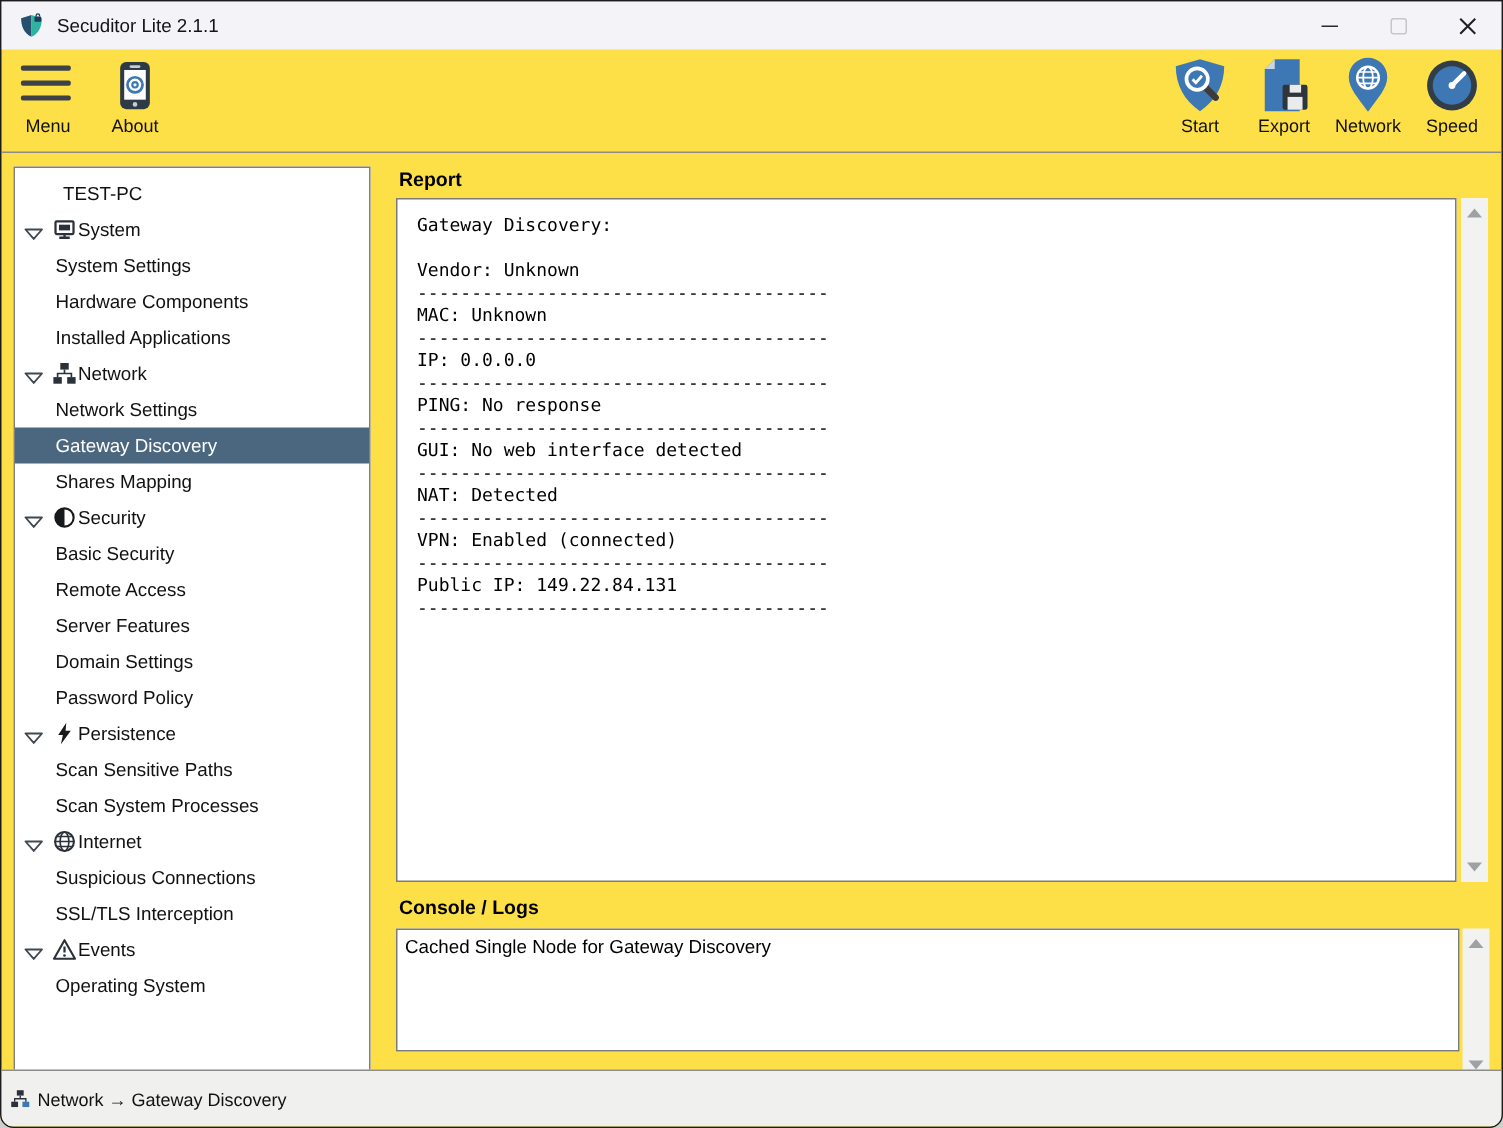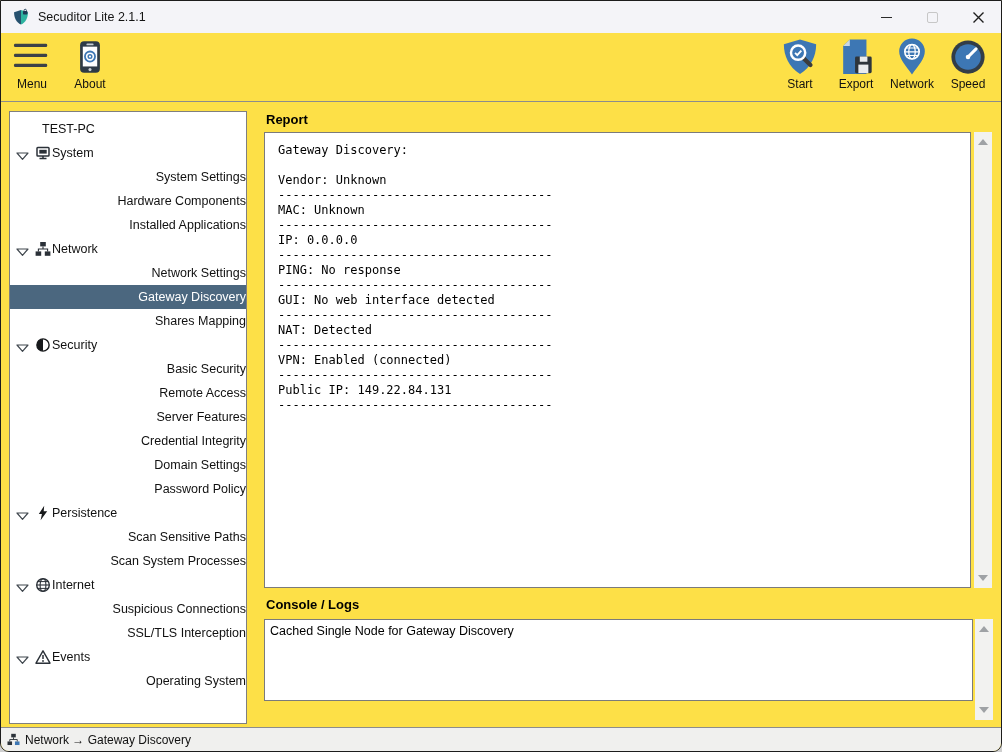--- a/index.html
+++ b/index.html
@@ -23,41 +23,41 @@
   .tb-btn .tb-ico { width:38px; height:38px; display:flex; align-items:center; justify-content:center; }
   .tb-btn .tb-lbl { font-size:12px; color:#111; margin-top:1px; white-space:nowrap; }
 
   
   .sidebar { position:absolute; left:8px; top:110px; width:238px; height:613px; background:#ffffff; border:1px solid #7f7f7f; padding-top:5px; overflow:hidden; }
   .tree-row { height:24px; display:flex; align-items:center; font-size:12.5px; color:#111; position:relative; }
   .tree-row.root { padding-left:32px; }
   .tree-row.group .expander { position:absolute; left:6px; top:8px; }
   .tree-row.group .g-icon { position:absolute; left:25px; top:4px; width:16px; height:16px; }
   .tree-row.group .g-label { padding-left:42px; }
-  .tree-row.child { padding-left:42px;justify-content:flex-end; }
+  .tree-row.child { padding-left:27px; }
   .tree-row.selected { color:#fff; }
 
   
   .section-label { position:absolute; font-size:13px; font-weight:bold; color:#000; }
   .report-label { left:265px; top:111px; }
   .report-box { position:absolute; left:263px; top:131px; width:707px; height:456px; background:#fff; border:1px solid #7b7b7b; padding:6px 9px; overflow:hidden; }
   .report-box pre { margin:4px; font-family:"DejaVu Sans Mono",monospace; font-size:12px; line-height:15px; color:#000; }
   .console-label { left:265px; top:596px; }
   .console-box { position:absolute; left:263px; top:618px; width:709px; height:82px; background:#fff; border:1px solid #7b7b7b; padding:4px 5px; font-size:12.5px; color:#000; overflow:hidden; }
 
   
   .v-scrollbar { position:absolute; width:18px; background:#f2f2f0; }
   .sb-report { left:973px; top:131px; height:456px; }
   .sb-console { left:974px; top:618px; height:101px; }
   .sb-arrow { position:absolute; left:50%; transform:translateX(-50%); width:0; height:0; border-left:5px solid transparent; border-right:5px solid transparent; }
   .sb-up   { top:7px; border-bottom:6px solid #9fa2a5; }
   .sb-down { bottom:7px; border-top:6px solid #9fa2a5; }
 
   
-  .statusbar { position:absolute; left:0; right:0; bottom:0; height:24px; border-top:1px solid #8c8c8c; background:#f0f0ee; display:flex; align-items:center; padding-left:6px; gap:5px; font-size:12px; color:#111; }
+  .statusbar { position:absolute; left:0; right:0; bottom:0; height:38px; border-top:1px solid #8c8c8c; background:#f0f0ee; display:flex; align-items:center; padding-left:6px; gap:5px; font-size:12px; color:#111; }
   .sb-ico { width:13px; height:13px; display:flex; }
 </style>
 <title>Secuditor Lite 2.1.1</title></head>
 <body>
 
 <div class="window">
 
   <div class="titlebar">
     <span class="app-icon">
       <svg viewBox="0 0 20 20" width="18" height="18">
@@ -221,23 +221,20 @@
       <div class="tree-row child">
         <span>Basic Security</span>
       </div>
       <div class="tree-row child">
         <span>Remote Access</span>
       </div>
       <div class="tree-row child">
         <span>Server Features</span>
       </div>
       <div class="tree-row child">
-        <span>Credential Integrity</span>
-      </div>
-      <div class="tree-row child">
         <span>Domain Settings</span>
       </div>
       <div class="tree-row child">
         <span>Password Policy</span>
       </div>
       <div class="tree-row group">
         <span class="expander"><svg width="13" height="8" viewBox="0 0 13 8">
             <path d="M1 1 H12 L6.5 7.3 Z" fill="none" stroke="#41484f" stroke-width="1.2" stroke-linejoin="round"></path>
           </svg></span>
         <span class="g-icon"><svg viewBox="0 0 16 16" width="16" height="16">

